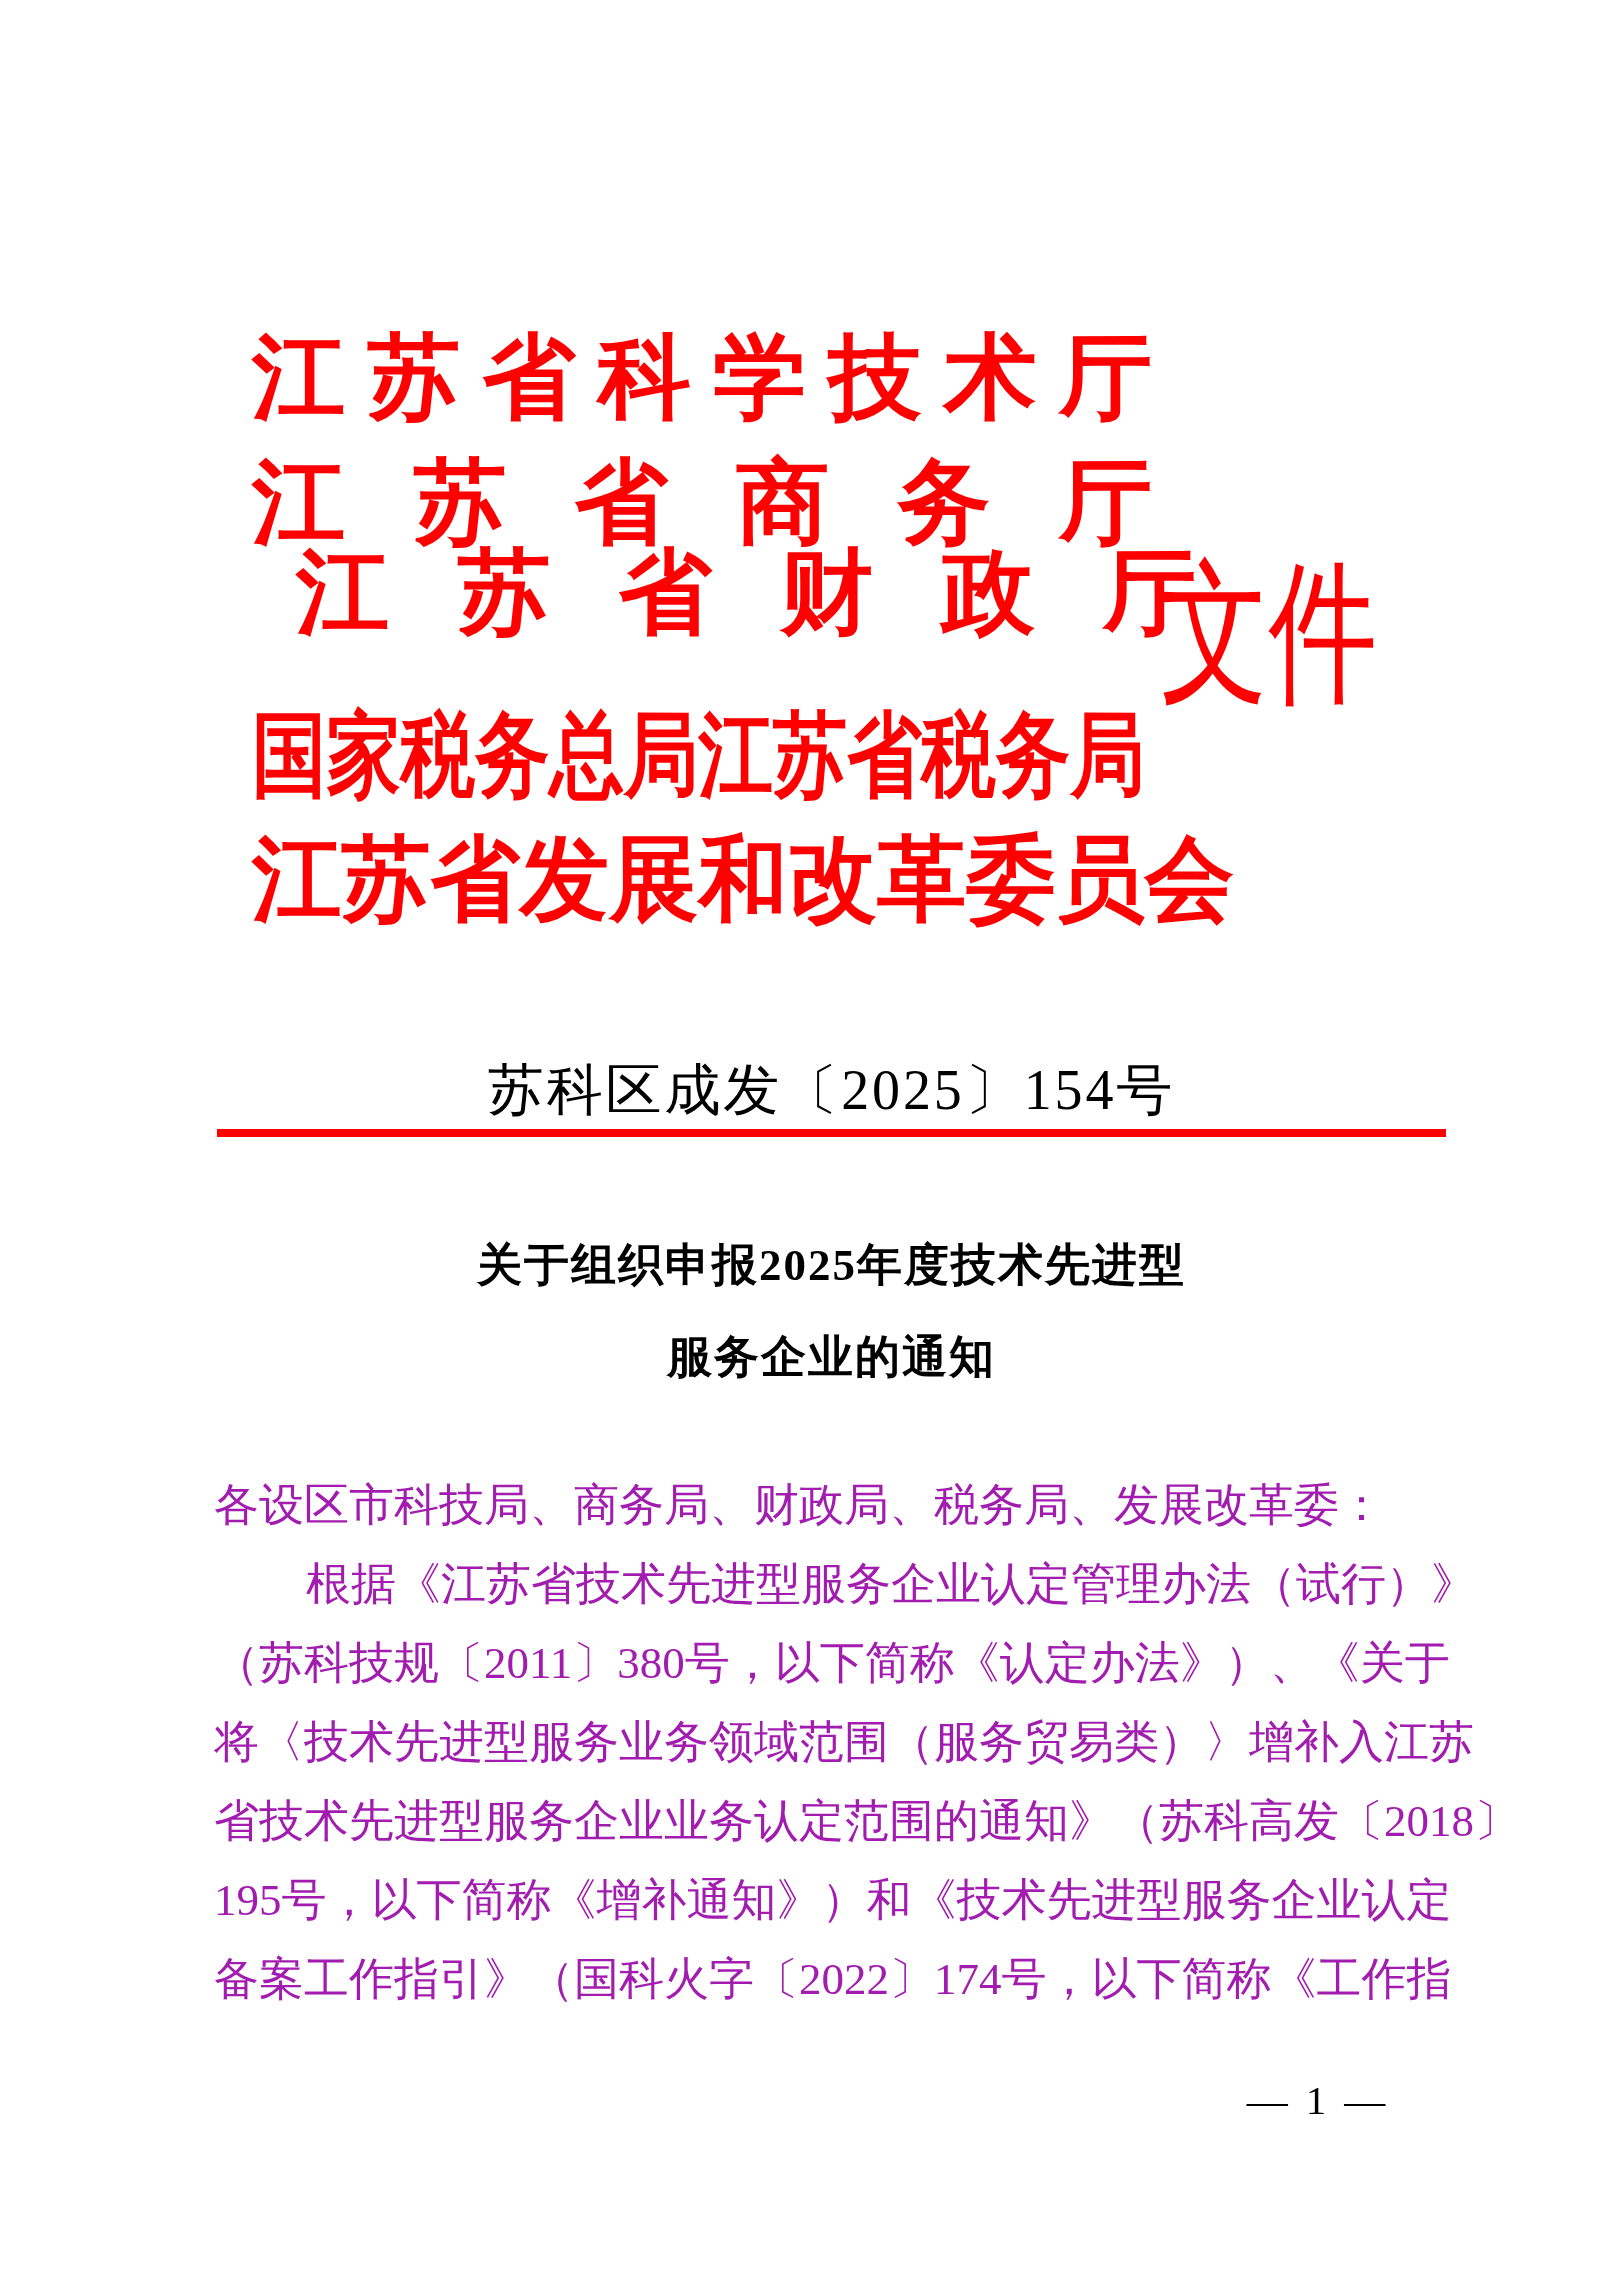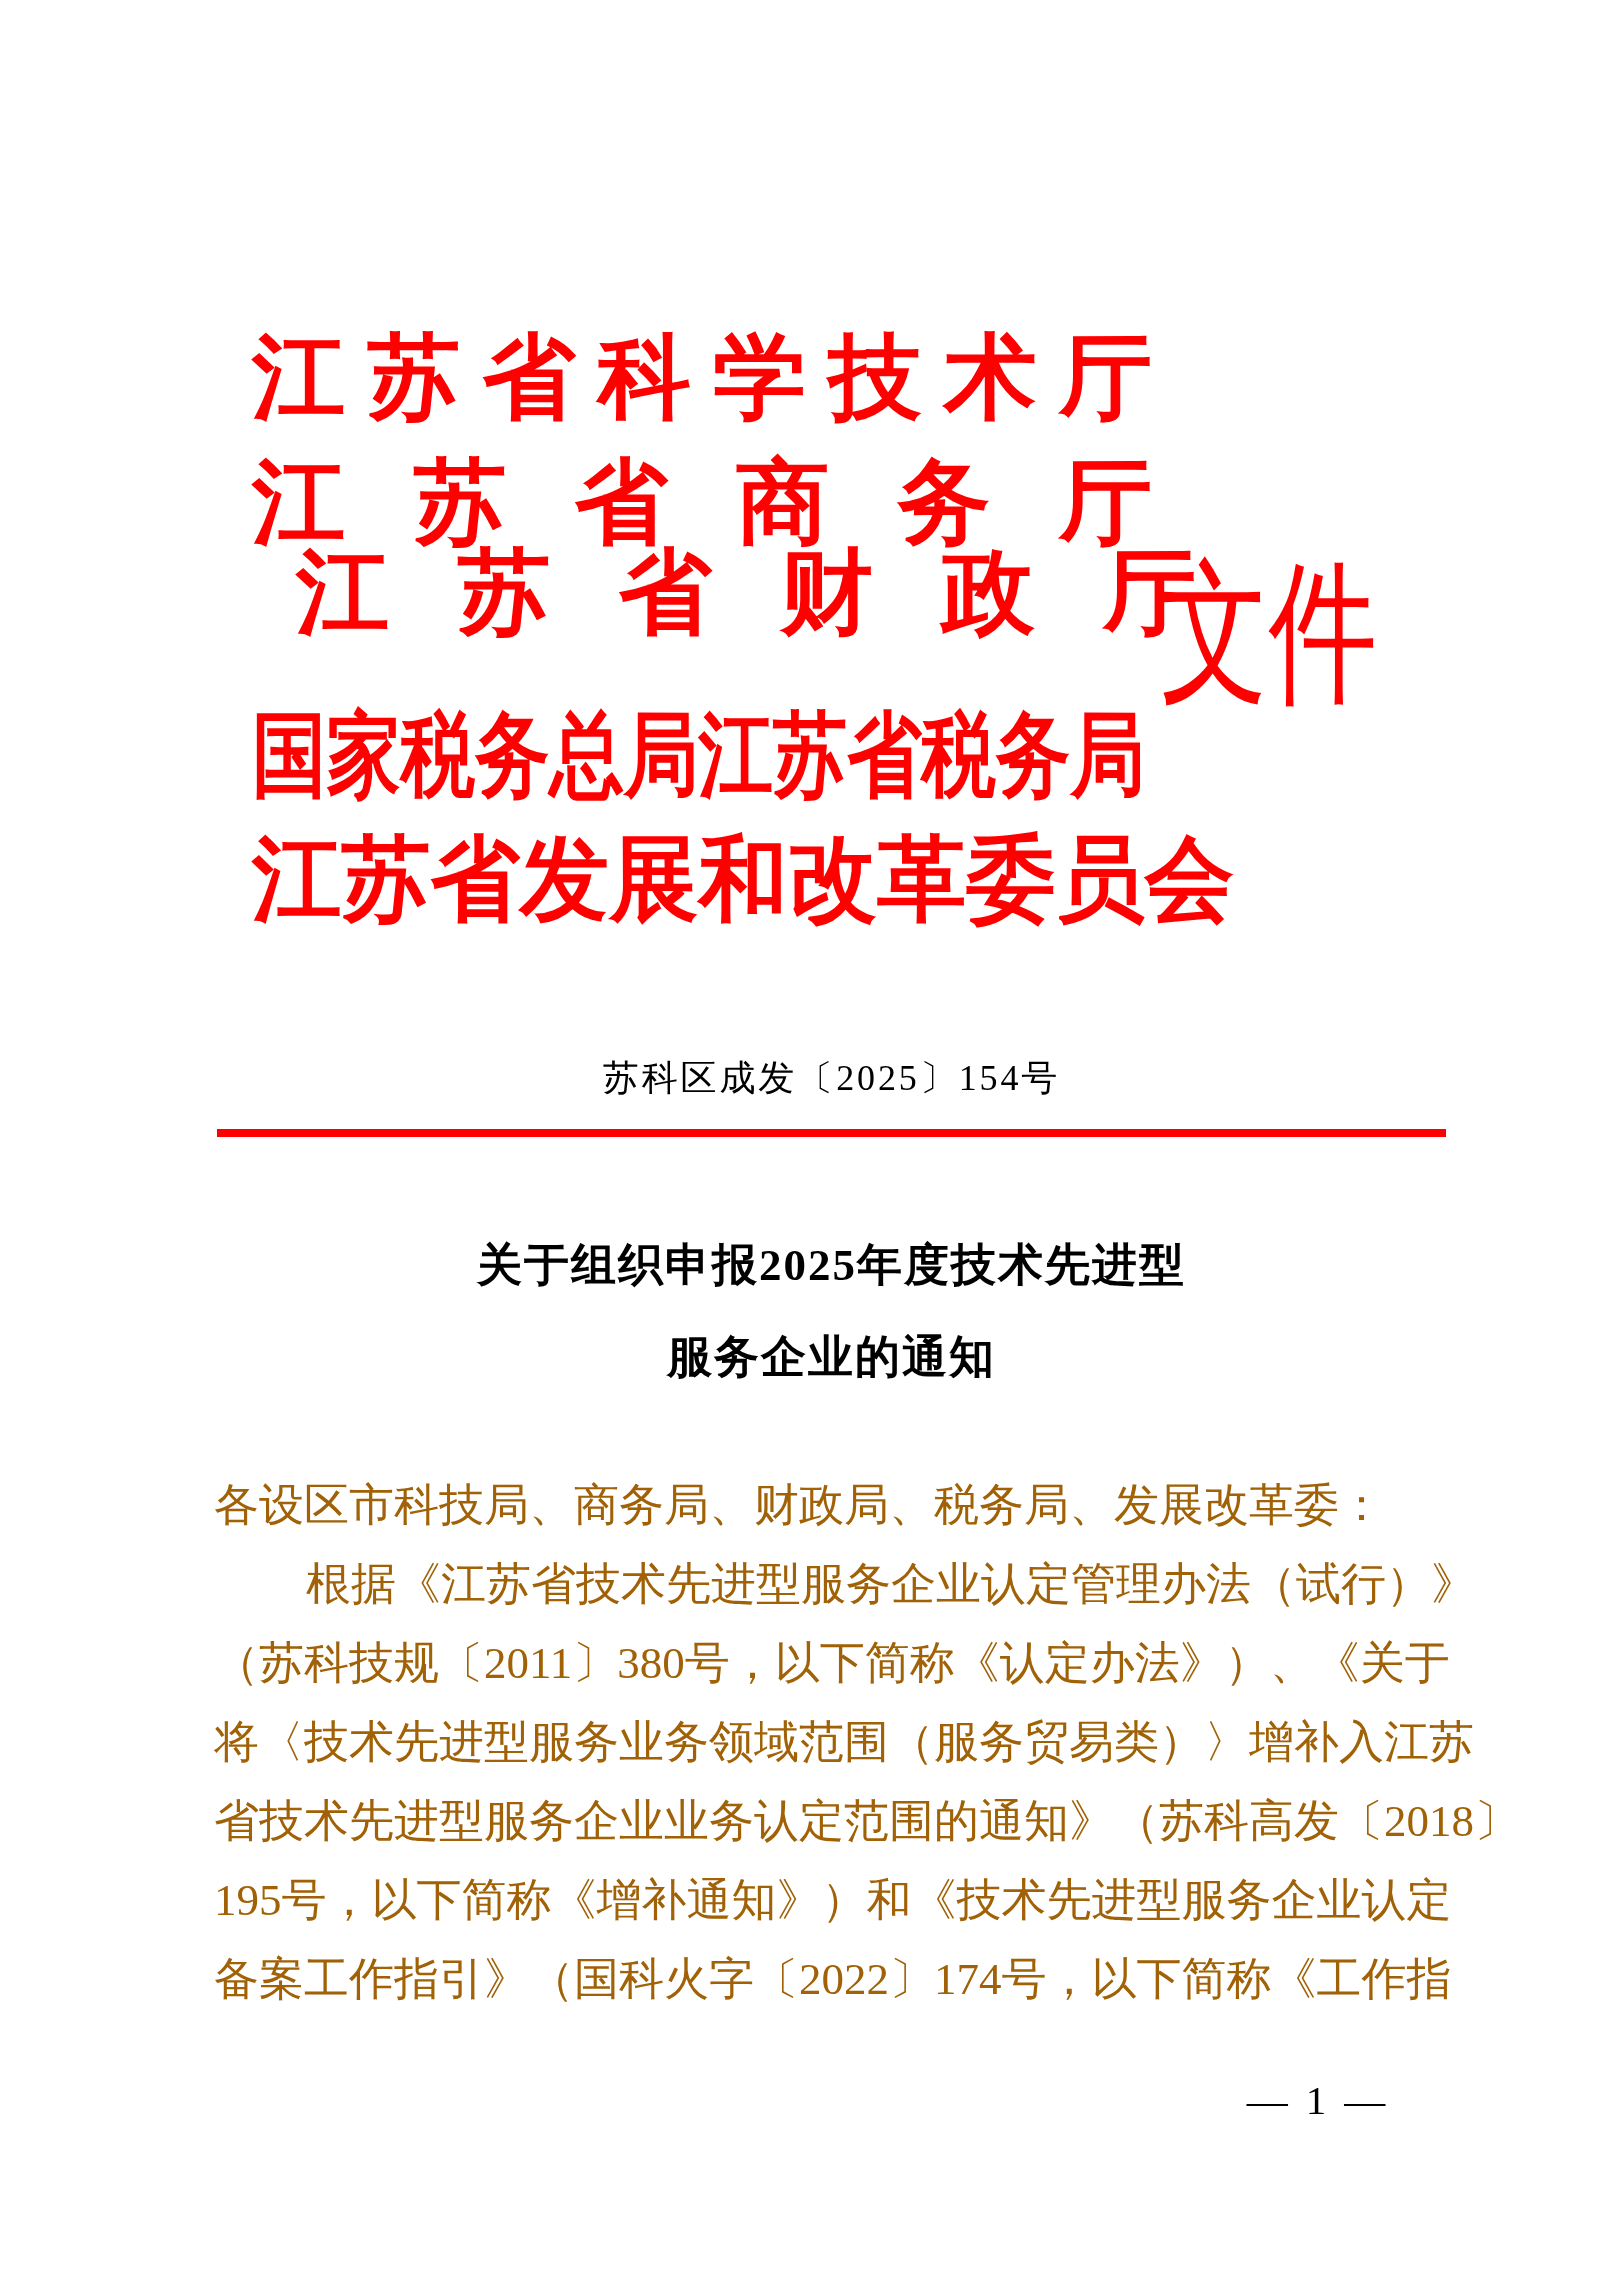--- a/index.html
+++ b/index.html
@@ -56,21 +56,21 @@
     transform-origin: left top;
     white-space: nowrap;
   }
   
   .doc-number {
     position: absolute;
     left: 217px;
     top: 1057px;
     width: 1229px;
     text-align: center;
-    font-size: 36px;
+    font-size: 56px;
     line-height: 1.2;
     color: #000000;
     letter-spacing: 2.9px;
   }
   
   .red-rule {
     position: absolute;
     left: 217px;
     top: 1129px;
     width: 1229px;
@@ -91,21 +91,21 @@
     letter-spacing: 2px;
   }
   
   .body-text {
     position: absolute;
     left: 214px;
     top: 1466px;
     width: 1208px;
     font-size: 45px;
     line-height: 79px;
-    color: #a16207;
+    color: #a21caf;
   }
   .body-line { white-space: nowrap; }
   .body-line.indent { text-indent: 92px; font-family: Liberation Serif, serif; }
   
   .page-number {
     position: absolute;
     left: 1210px;
     top: 2076px;
     width: 216px;
     text-align: center;

